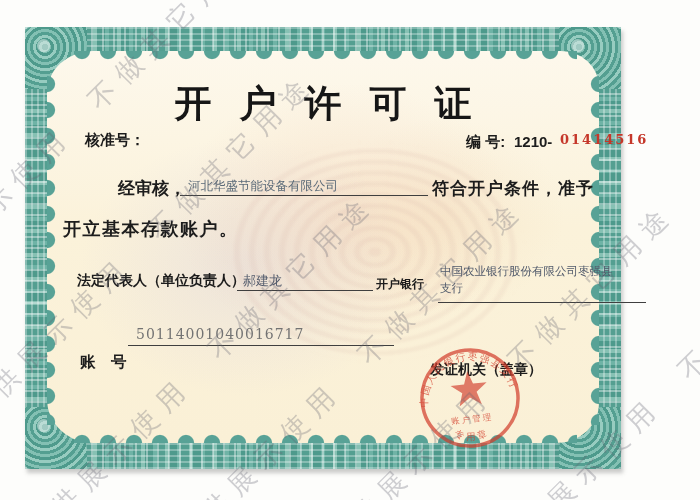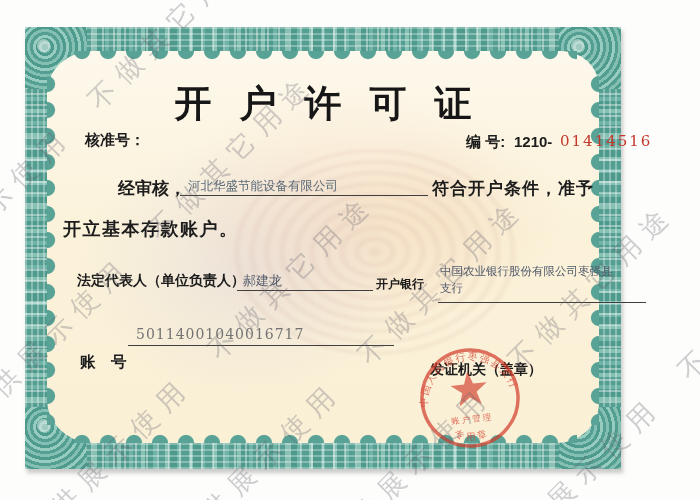--- a/index.html
+++ b/index.html
@@ -93,21 +93,21 @@
     <div class="scallop sc-right"></div>
     <div class="ornament"></div>
 
     <div class="content">
       <div class="title">开户许可证</div>
 
       <div class="lbl" style="left:60px;top:104px;font-size:15px;font-family:Liberation Mono, monospace;">核准号：</div>
 
       <div class="lbl" style="left:441px;top:106px;font-size:15px;">编 号:</div>
       <div class="lbl" style="left:489px;top:106px;font-size:15px;">1210-</div>
-      <div class="val" style="left:535px;top:105px;font-size:15px;font-weight:normal;letter-spacing:2px;color:var(--serial_red,#c5372a);">01414516</div>
+      <div class="val" style="left:535px;top:105px;font-size:13px;font-weight:bold;letter-spacing:2px;color:var(--serial_red,#c5372a);">01414516</div>
 
       <div class="lbl" style="left:93px;top:150px;font-size:17px;">经审核，</div>
       <div class="uline" style="left:155px;top:144px;width:248px;height:24px;">
         <div class="val" style="left:8px;top:7px;font-size:12.5px;color:#5a6a78;">河北华盛节能设备有限公司</div>
       </div>
       <div class="lbl" style="left:38px;top:190px;font-size:18px;letter-spacing:1.5px;">开立基本存款账户。</div>
       <div class="lbl" style="left:407px;top:150px;font-size:17px;letter-spacing:1px;">符合开户条件，准予</div>
 
       <div class="lbl" style="left:52px;top:245px;font-size:14px;">法定代表人（单位负责人）</div>
       <div class="uline" style="left:212px;top:239px;width:136px;height:24px;">

